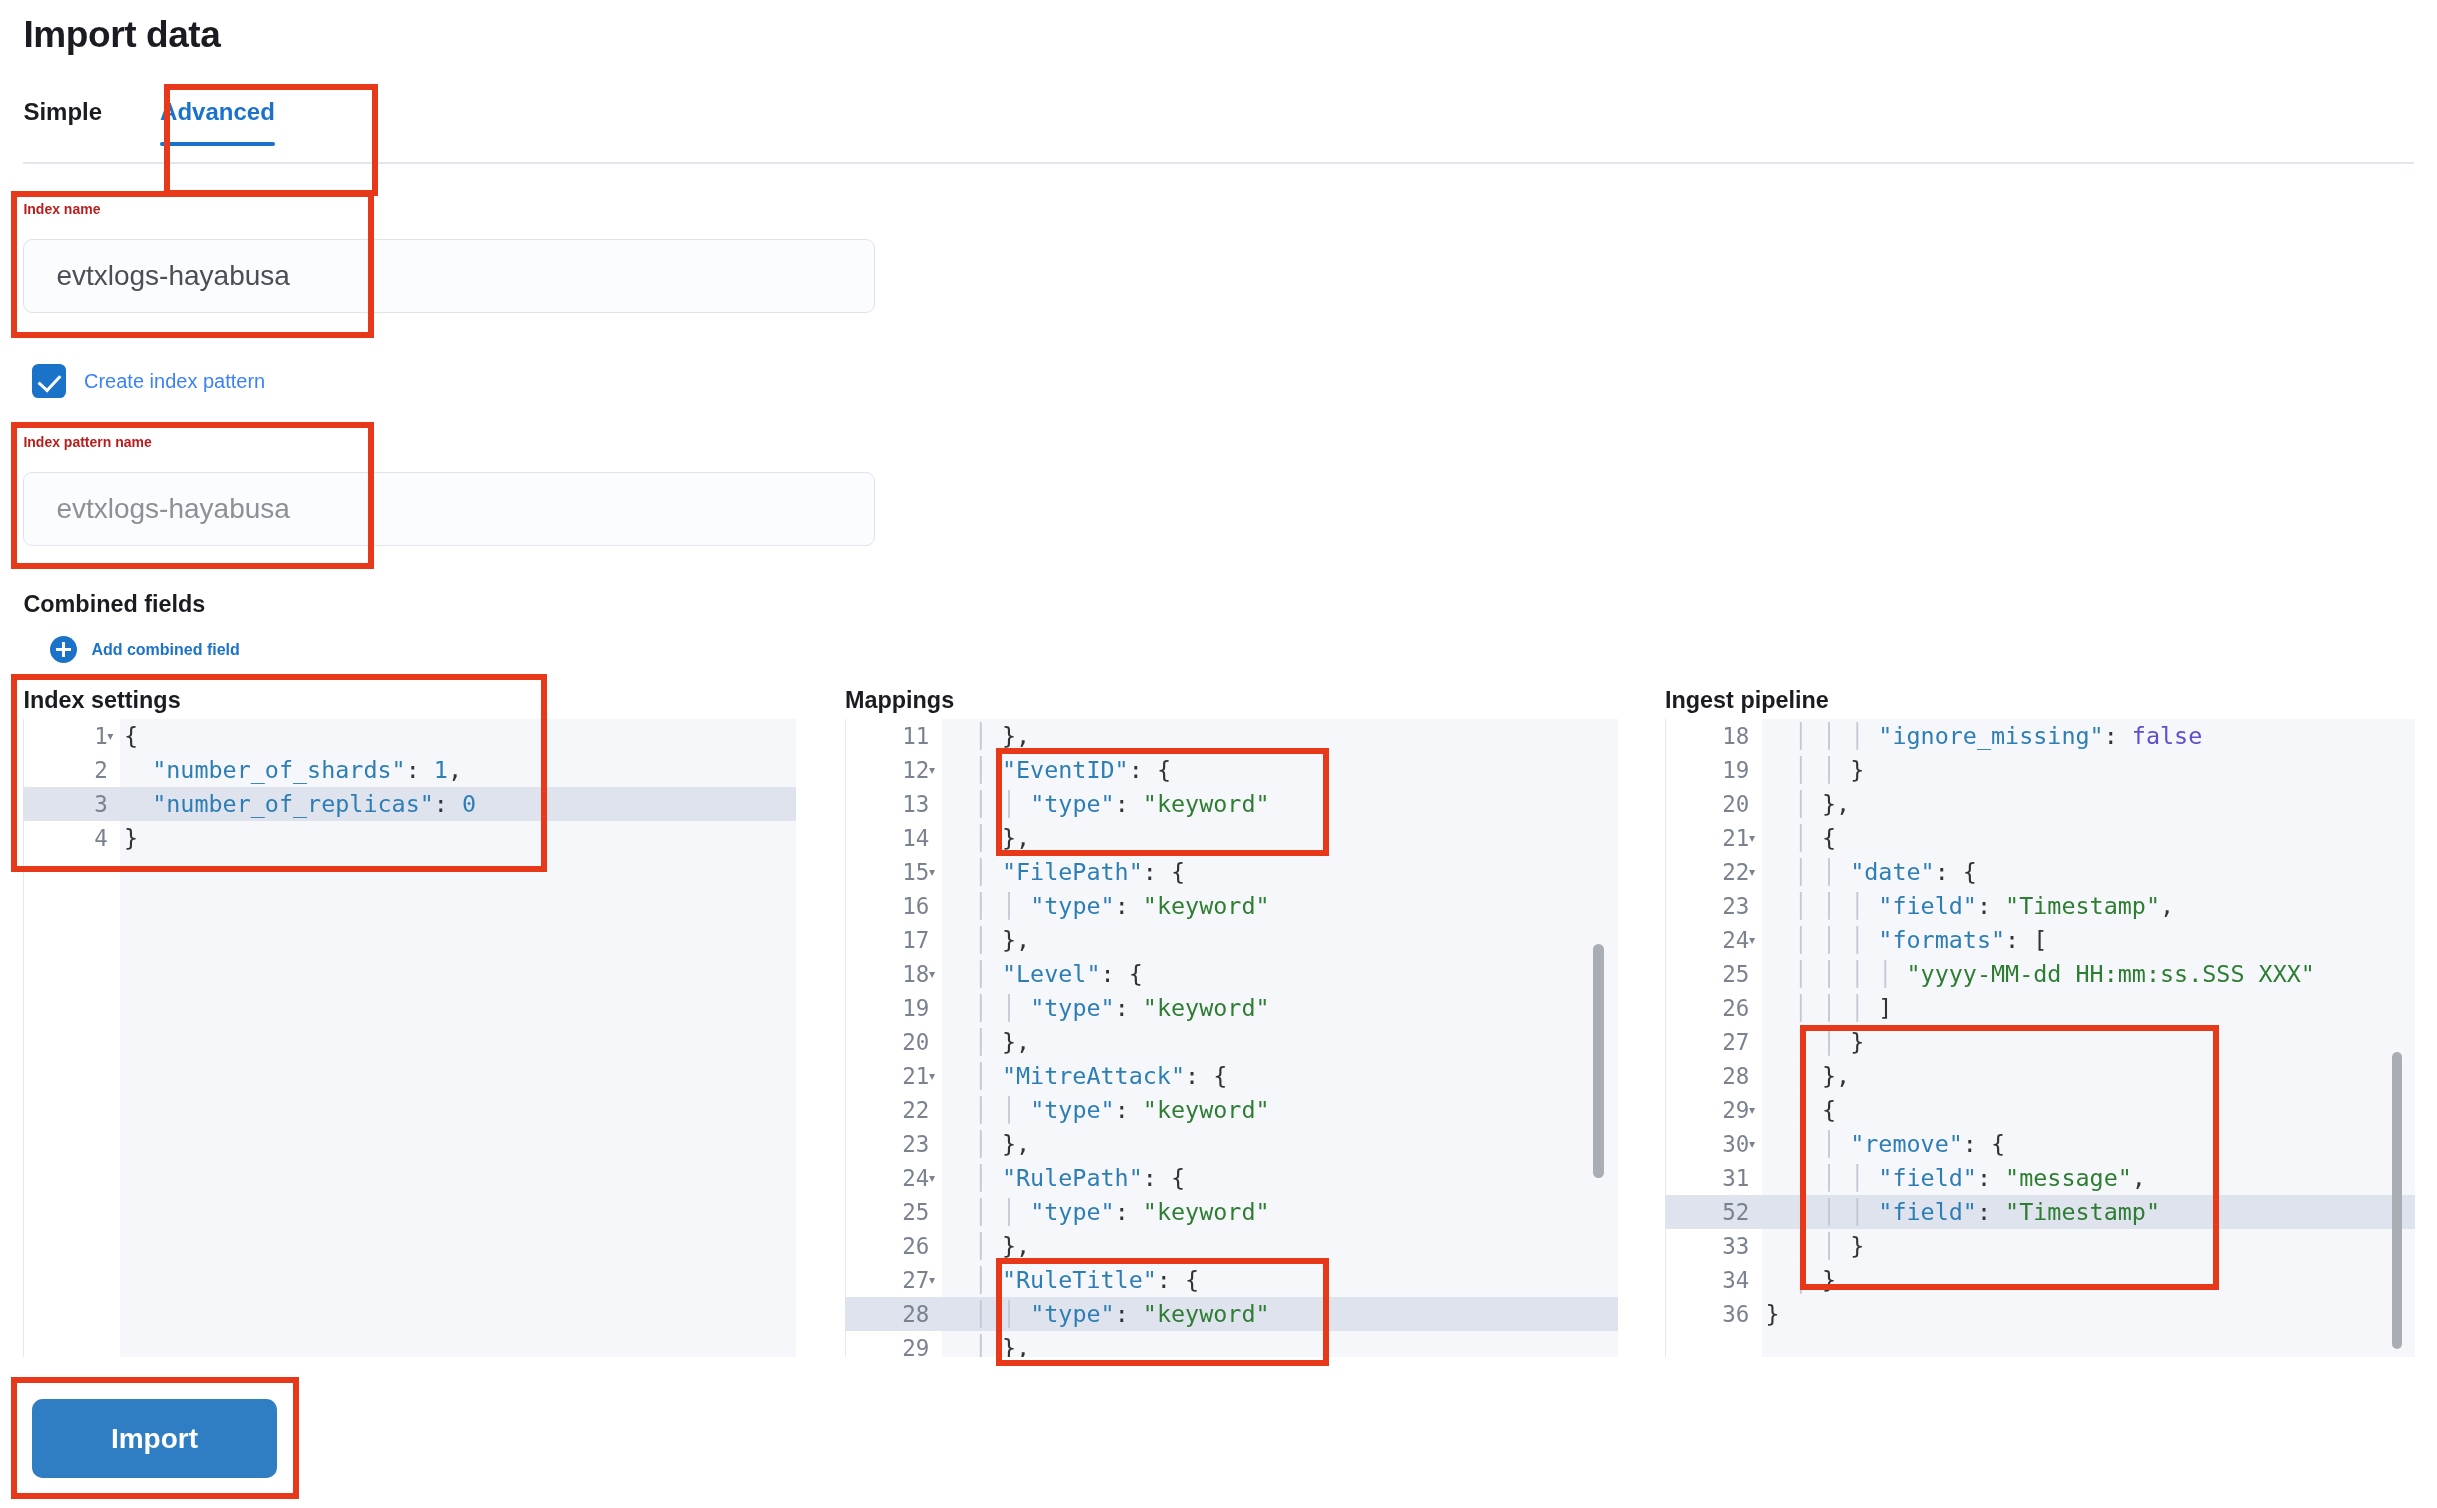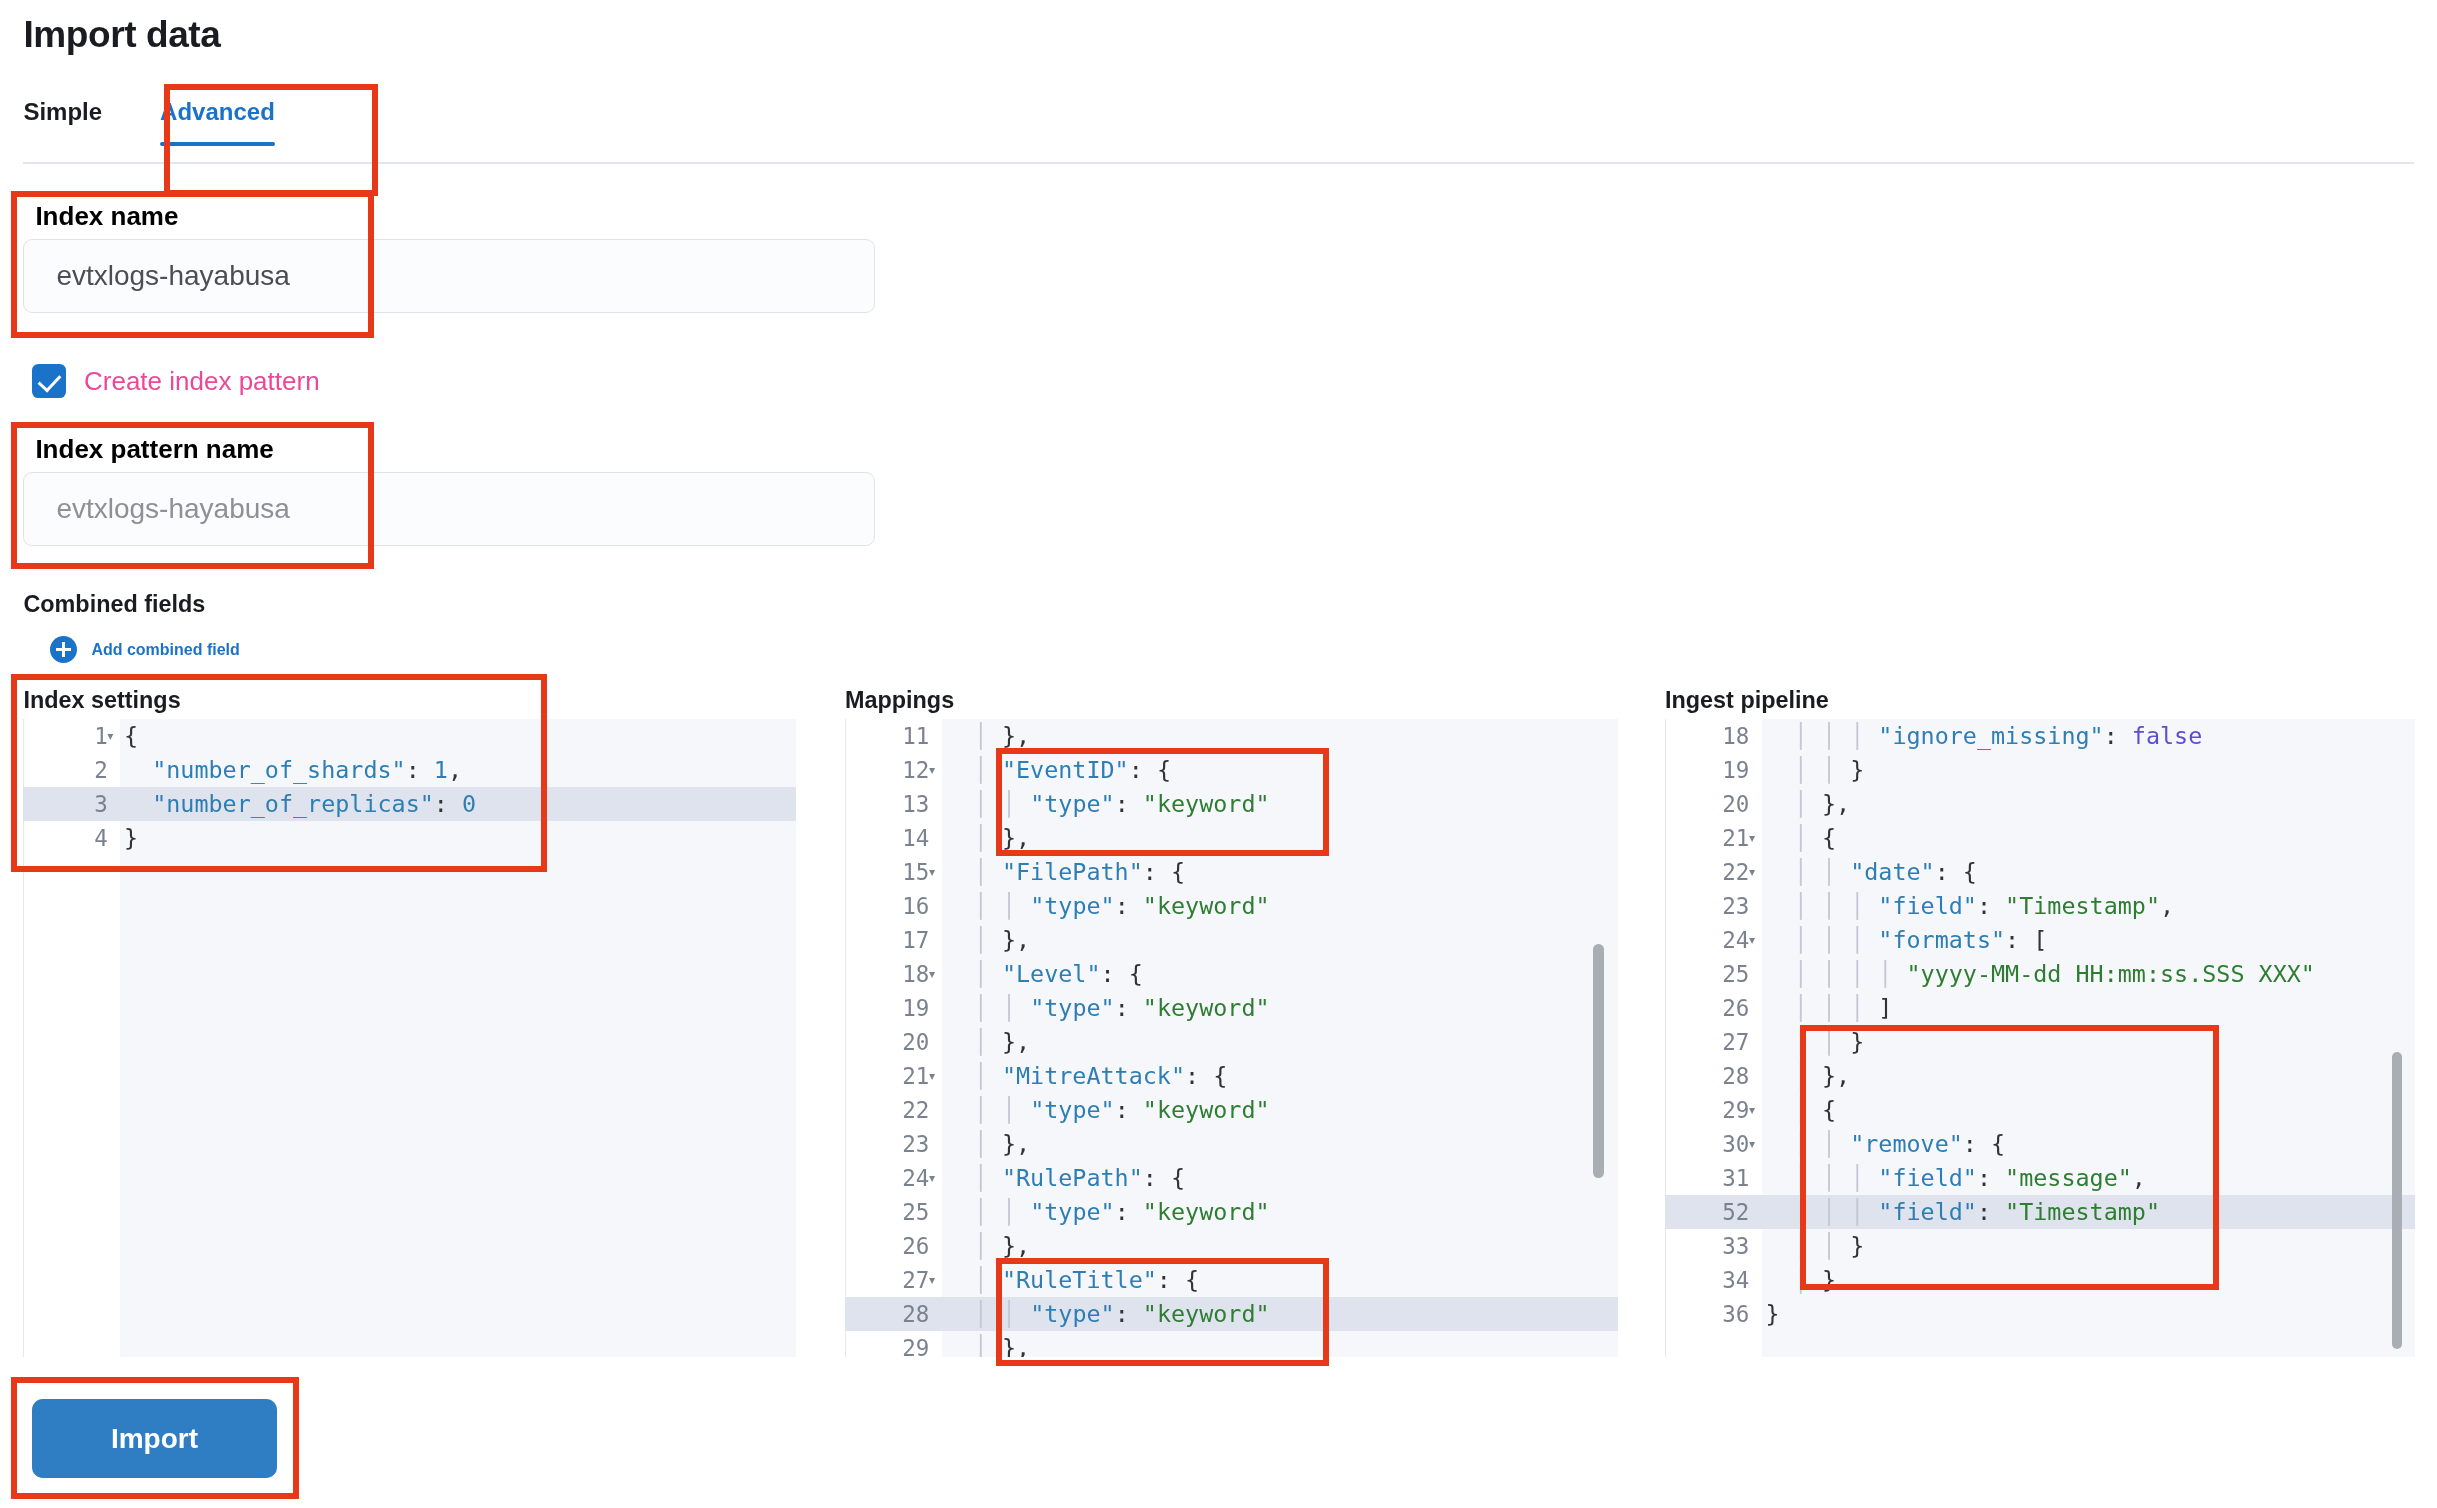--- a/index.html
+++ b/index.html
@@ -33,21 +33,21 @@
     content: ""; position: absolute; left: 29px; right: 29px; bottom: 0;
     height: 4.5px; background: #1a73c9; border-radius: 2.7px;
   }
   .tabs-rule {
     position: absolute; left: 23.4px; top: 162px; width: 2391px; height: 1.8px;
     background: #e3e6ef;
   }
 
   
   .field-label {
-    position: absolute; font-size: 26px; font-weight: 700; color: #000000; margin-left: 12px;
+    position: absolute; font-size: 14px; font-weight: 700; color: #b91c1c;
   }
   .text-input {
     position: absolute; height: 74px; width: 852px;
     background: #fbfcfe; border: 0.9px solid #e0e3ee; border-radius: 9px;
     display: flex; align-items: center; padding-left: 32px;
     font-size: 28px; color: #4a4f56;
   }
   .text-input.placeholder { color: #8d9096; }
 
   .checkbox-row {
@@ -56,21 +56,21 @@
   }
   .cbox {
     width: 34px; height: 34px; border-radius: 6.3px; background: #1a73c9;
     position: relative; flex: none;
   }
   .cbox::after {
     content: ""; position: absolute; left: 10.8px; top: 6.3px;
     width: 10px; height: 18px; border: solid #fff;
     border-width: 0 3.6px 3.6px 0; transform: rotate(43deg);
   }
-  .checkbox-label { font-size: 26px; color: #ec4899; }
+  .checkbox-label { font-size: 20px; color: #3b82f6; }
 
   .section-label {
     position: absolute; font-size: 23.4px; font-weight: 700; color: #1a1c21;
   }
   .add-link {
     position: absolute; left: 50px; top: 636px;
     display: flex; align-items: center; gap: 14.4px;
     font-size: 16px; color: #1a73c9; font-weight: 600; cursor: pointer;
   }
   .plus-icon {

